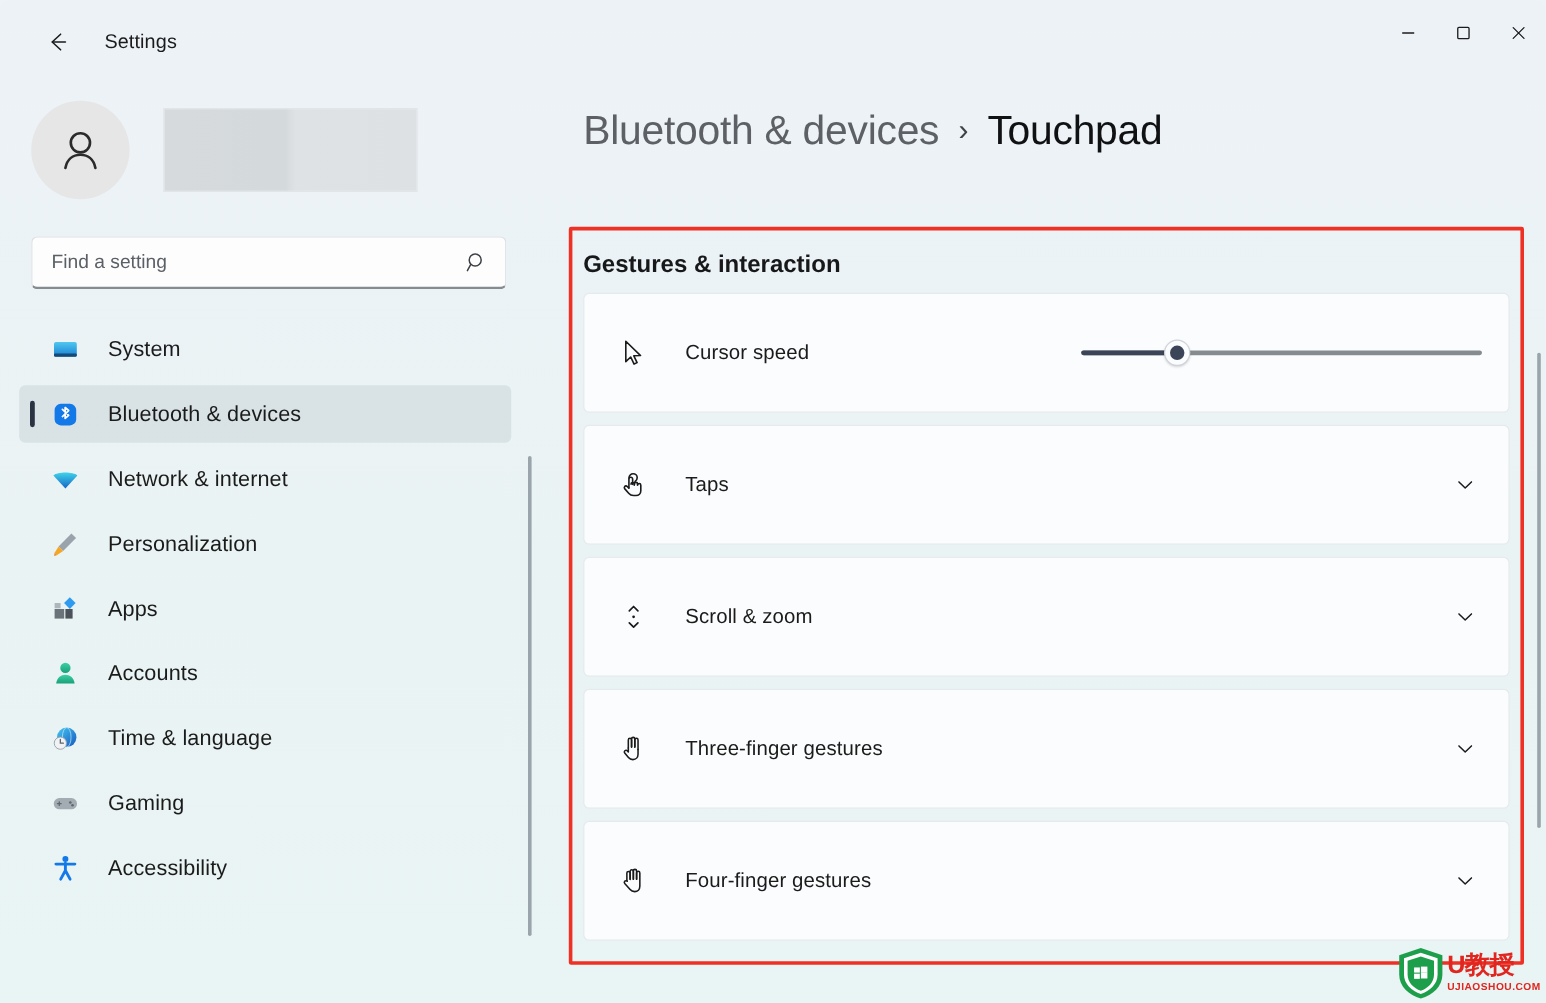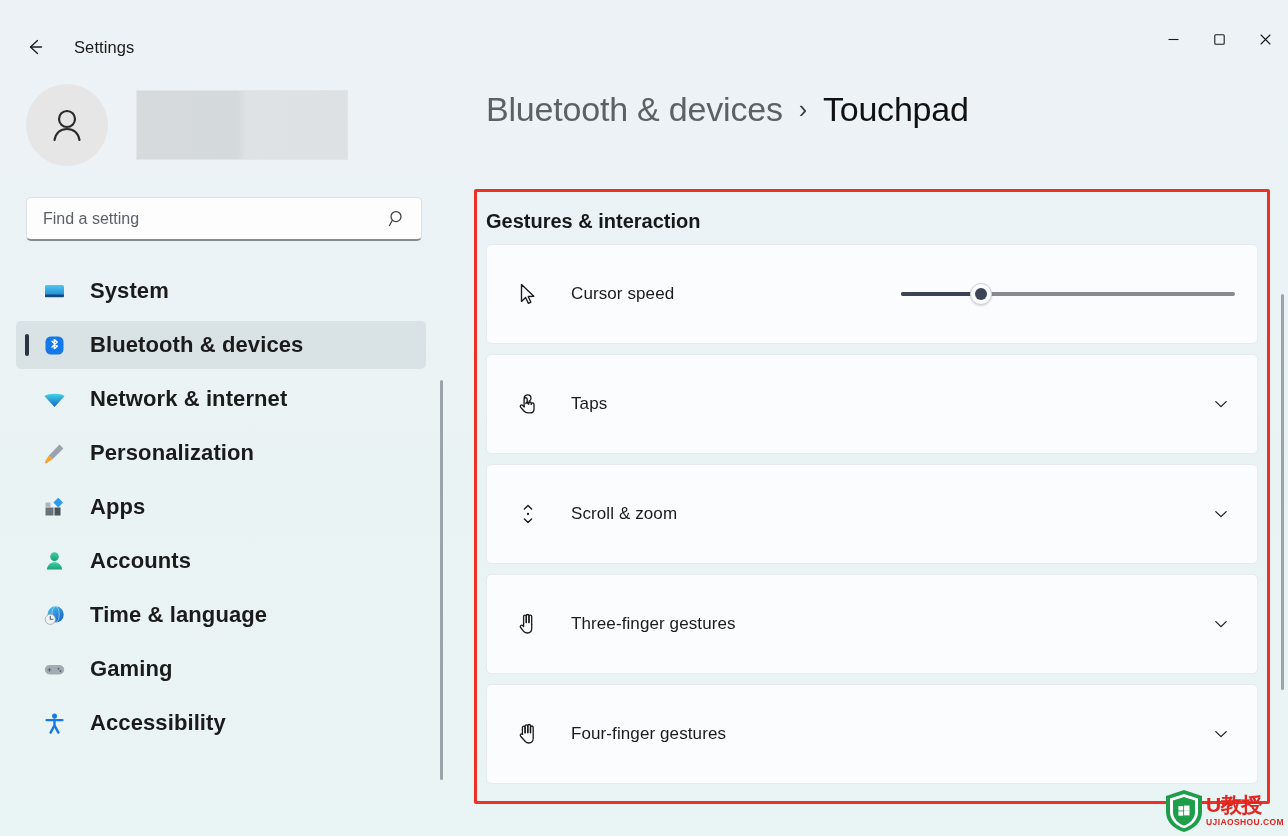--- a/index.html
+++ b/index.html
@@ -21,24 +21,25 @@
   .window {
     position: absolute;
     inset: 0;
     background: linear-gradient(180deg, #edf2f7 0%, #eaf3f4 55%, #e9f4f4 100%);
     border-radius: 8px 8px 0 0;
     overflow: hidden;
   }
 
   .titlebar {
     position: absolute;
-    top: 16px; left: 0; right: 0;
+    top: 4px; left: 0; right: 0;
     height: 62px;
     display: flex;
     align-items: center;
+    padding-left: 13px;
   }
 
   .back-btn {
     width: 34px; height: 34px;
     margin-left: 18px;
     display: flex; align-items: center; justify-content: center;
     border-radius: 5px;
     cursor: pointer;
   }
 
@@ -139,24 +140,23 @@
     border-radius: 2px;
     background: #2a3342;
   }
   .nav-icon {
     width: 24px; height: 24px;
     flex: none;
     display: flex; align-items: center; justify-content: center;
     margin-right: 24px;
   }
   .nav-label {
-    font-size: 22px;
+    font-size: 18px;
     color: #1b1b1b;
     letter-spacing: .1px;
-    font-weight: bold;
   }
 
   .sidebar-scrollbar {
     position: absolute;
     left: 440px;
     top: 318px;
     width: 3px;
     height: 400px;
     background: #9aa5ab;
     border-radius: 2px;

